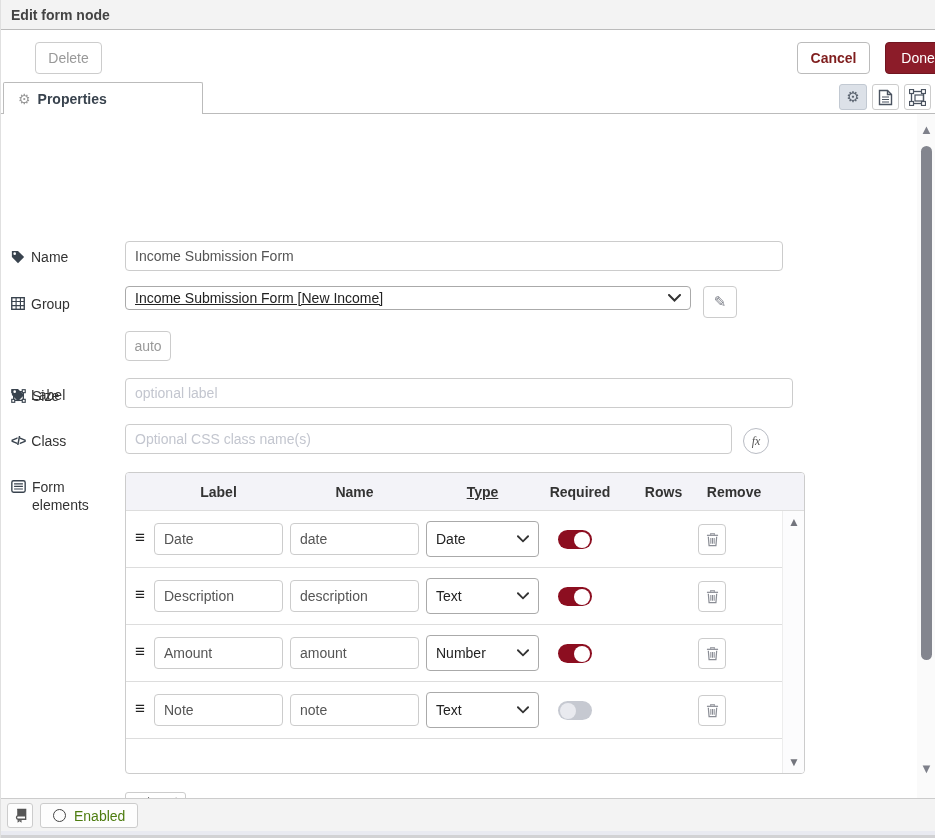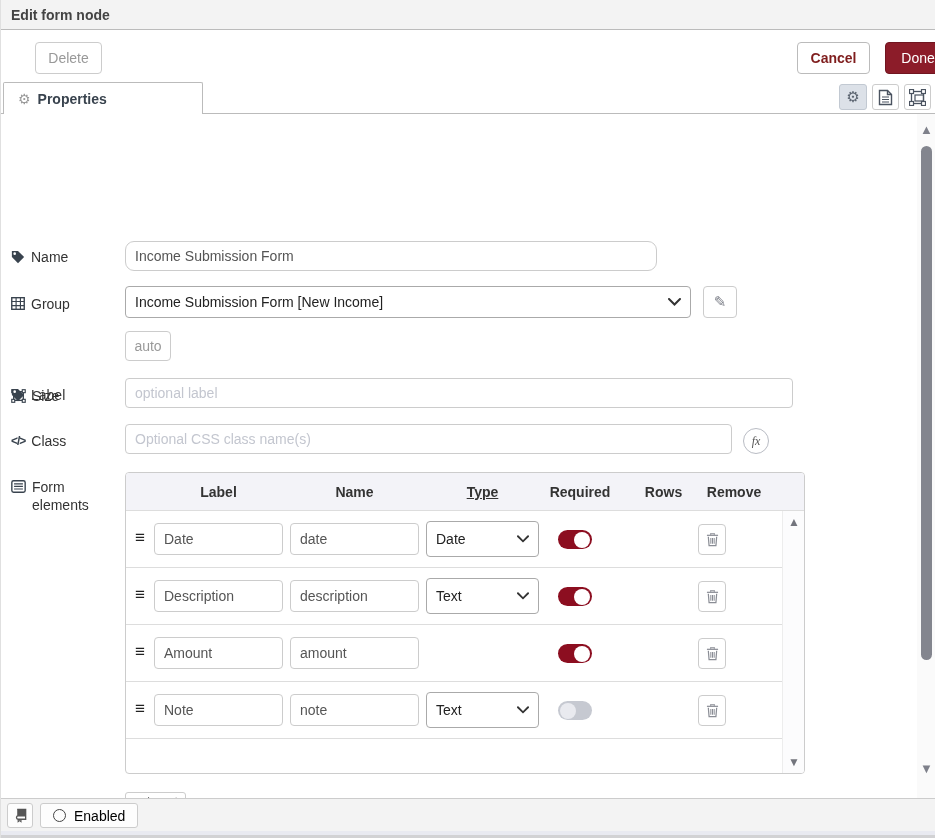--- a/index.html
+++ b/index.html
@@ -111,21 +111,21 @@
   .thumb-icon { position:absolute; color:#333; }
   
   .mscroll { position:absolute; left:916px; top:114px; width:19px; height:684px; background:#fafafa; }
   .mscroll .arr { position:absolute; left:0; width:19px; text-align:center; color:#7e808a; font-size:13px; cursor:pointer; }
   .ms-up { top:8px; } .ms-dn { bottom:22px; }
   .ms-thumb { position:absolute; left:4px; top:32px; width:11px; height:514px; border-radius:6px; background:#83858e; cursor:pointer; }
   
   .footer { position:absolute; left:0; top:798px; width:935px; height:33px; background:#f3f3f3; border-top:1px solid #ccc; }
   .f-btn { position:absolute; top:4px; height:25px; border:1px solid #ccc; border-radius:3px; background:#fdfdfd; display:flex; align-items:center; justify-content:center; cursor:pointer; }
   .f-book { left:6px; width:26px; color:#555; }
-  .f-enabled { left:39px; padding:0 12px; gap:8px; color:#000000; font-size:14px; }
+  .f-enabled { left:39px; padding:0 12px; gap:8px; color:#4d7c0f; font-size:14px; }
   .f-circle { width:13px; height:13px; border:1.5px solid #444; border-radius:50%; background:transparent; }
   .bottom-strip { position:absolute; left:0; top:831px; width:935px; height:7px; background:#e9eaf1; border-bottom:3px solid #d2d2d4; }
   svg { display:block; }
 </style>
 </head>
 <body>
 
 <div id="app">
 
   <div class="tray-header">
@@ -167,30 +167,30 @@
 
   <div class="content">
 
     <div class="row-label" style="top:134px;">
       <svg width="14" height="14" viewBox="0 0 16 16">
           <path d="M1 1 h7 l7 7 -7 7 -7-7 z" fill="#39434e" transform="rotate(0)"></path>
           <circle cx="4.2" cy="4.2" r="1.5" fill="#fff"></circle>
         </svg>
       <span>Name</span>
     </div>
-    <input class="text-input" style="left: 124px; top: 127px; width: 532px; border-radius: 9px;" value="Income Submission Form">
+    <input class="text-input" style="left: 124px; top: 127px; width: 658px;" value="Income Submission Form">
 
     <div class="row-label" style="top:181px;">
       <svg width="14" height="13" viewBox="0 0 16 15">
           <rect x="0.8" y="0.8" width="14.4" height="13.4" fill="none" stroke="#39434e" stroke-width="1.6"></rect>
           <path d="M0.8 5.2 h14.4 M0.8 10 h14.4 M5.8 0.8 v13.4 M10.8 0.8 v13.4" stroke="#39434e" stroke-width="1.3"></path>
         </svg>
       <span>Group</span>
     </div>
-    <div class="fake-select" style="left:124px; top:172px; width:566px; height:32px;">
+    <div class="fake-select" style="left:124px; top:172px; width:566px; height:24px;text-decoration:underline;">
       <span>Income Submission Form [New Income]</span>
       <svg width="13" height="8" viewBox="0 0 13 8">
           <path d="M1 1 l5.5 5.5 L12 1" fill="none" stroke="#333" stroke-width="2" stroke-linecap="round"></path>
         </svg>
     </div>
     <button class="sq-btn pencil-btn">
       <span>✎</span>
     </button>
 
     <div class="row-label" style="top:226px;margin-top:47px;">
@@ -282,20 +282,26 @@
         <path d="M5 3 v-1.2 h4 V3" fill="none" stroke="#8a8d95" stroke-width="1.3"></path>
         <path d="M2.5 5 l.8 9.5 h7.4 l.8-9.5" fill="none" stroke="#8a8d95" stroke-width="1.3"></path>
         <path d="M5.2 6.5 v6 M7 6.5 v6 M8.8 6.5 v6" stroke="#8a8d95" stroke-width="1.1"></path>
       </svg>
     </button>
   </div>
           <div class="el-row">
     <span class="drag">≡</span>
     <input class="text-input cell-input ci-label" value="Amount" style="">
     <input class="text-input cell-input ci-name" value="amount" style="">
+    <div class="fake-select cell-select">
+      <span>Number</span>
+      <svg width="12" height="8" viewBox="0 0 13 8">
+                <path d="M1 1 l5.5 5.5 L12 1" fill="none" stroke="#333" stroke-width="2" stroke-linecap="round"></path>
+              </svg>
+    </div>
     <span class="toggle on">
               <span class="knob"></span>
             </span>
     <button class="sq-btn trash-btn">
       <svg width="13" height="15" viewBox="0 0 14 16">
         <path d="M1 3.5 h12" stroke="#8a8d95" stroke-width="1.3"></path>
         <path d="M5 3 v-1.2 h4 V3" fill="none" stroke="#8a8d95" stroke-width="1.3"></path>
         <path d="M2.5 5 l.8 9.5 h7.4 l.8-9.5" fill="none" stroke="#8a8d95" stroke-width="1.3"></path>
         <path d="M5.2 6.5 v6 M7 6.5 v6 M8.8 6.5 v6" stroke="#8a8d95" stroke-width="1.1"></path>
       </svg>

